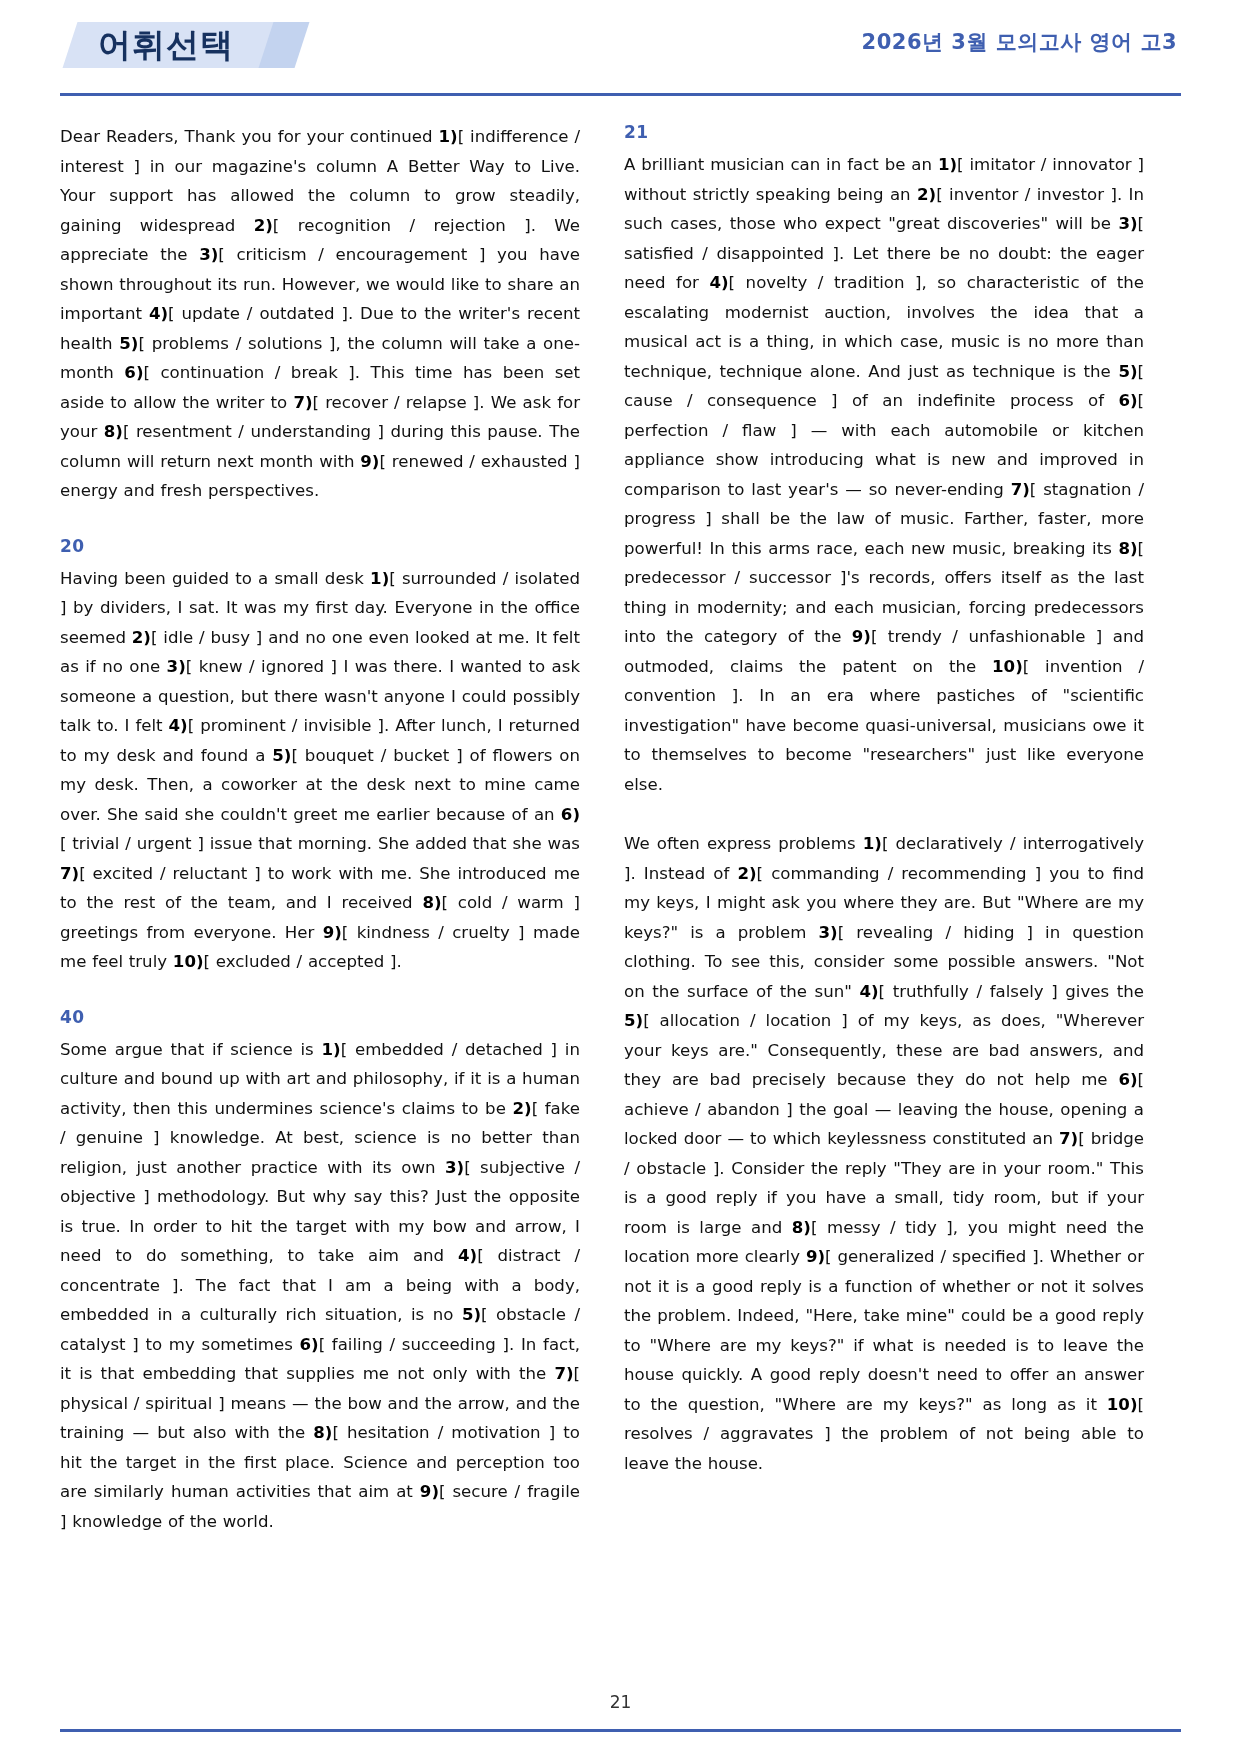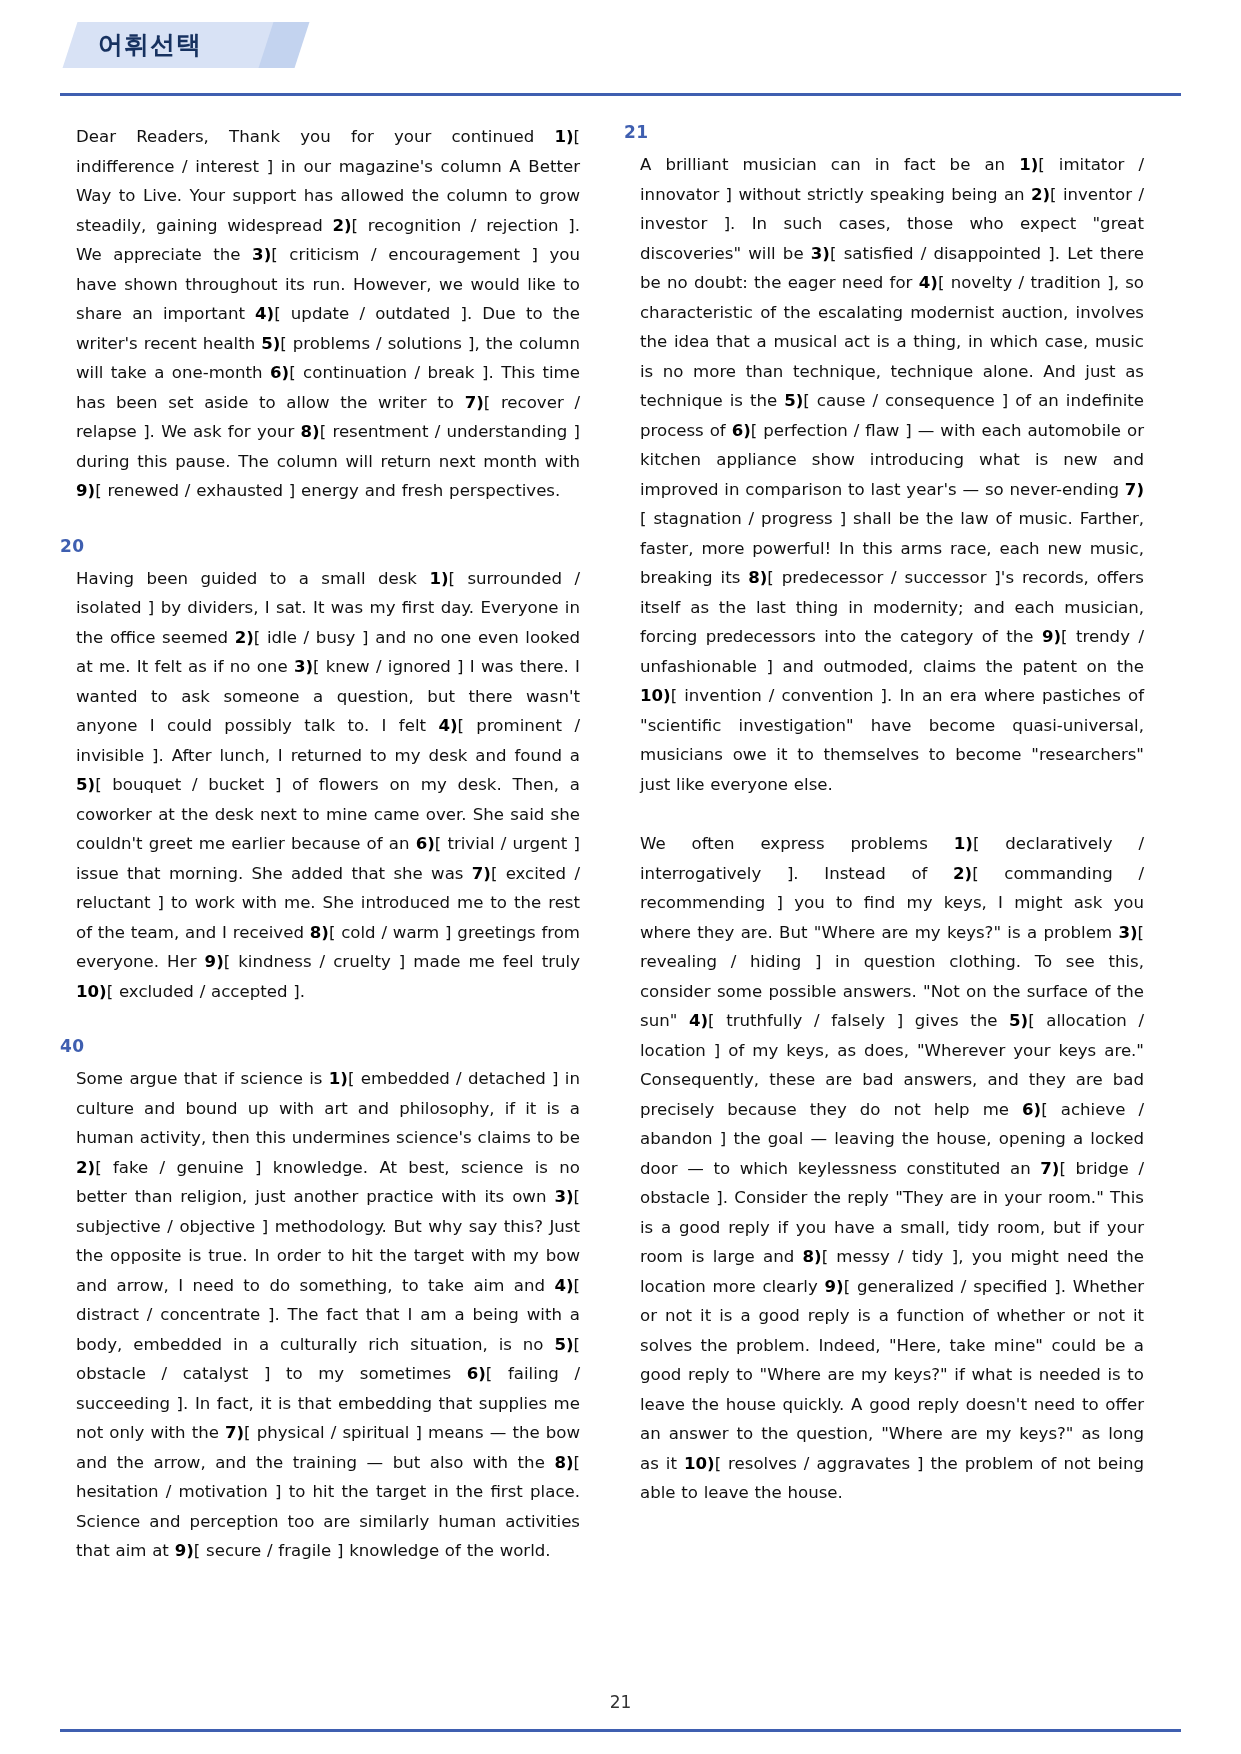--- a/index.html
+++ b/index.html
@@ -43,21 +43,21 @@
   .hdr-tag .skew-box2 {
     position: absolute;
     left: 196px; top: 0;
     width: 36px; height: 46px;
     background: #c3d3ef;
     transform: skewX(-18deg);
   }
   .hdr-tag .tag-text {
     position: absolute;
     left: 28px; top: 6px;
-    font-size: 25px;
+    font-size: 33px;
     font-weight: bold;
     color: #16315f;
     letter-spacing: 1px;
     line-height: 34px;
   }
   .hdr-right {
     position: absolute;
     right: 4px;
     top: 28px;
     font-size: 21px;
@@ -82,21 +82,21 @@
     color: #3f5fb0;
     margin: 0 0 8px 0;
     letter-spacing: 0.3px;
   }
   .passage {
     font-size: 16.6px;
     line-height: 29.5px;
     text-align: justify;
     text-justify: inter-word;
     color: #111111;
-    margin: 0 0 30px 16px;
+    margin: 0 0 30px 0;
     word-spacing: 0.5px;
   }
   .passage b {
     font-weight: bold;
     color: #000;
   }
   .block:last-child .passage { margin-bottom: 0; }
 
   
   .footer {
@@ -122,20 +122,21 @@
 <body>
 
 <div class="page">
 
   <div class="header">
     <div class="hdr-tag">
       <div class="skew-box"></div>
       <div class="skew-box2"></div>
       <div class="tag-text">어휘선택</div>
     </div>
+    <div class="hdr-right">2026년 3월 모의고사 영어 고3</div>
   </div>
 
   <div class="content">
 
     <div class="col">
       <div class="block">
         <div class="passage">Dear Readers, Thank you for your continued <b>1)</b>[ indifference / interest ] in our magazine's column A Better Way to Live. Your support has allowed the column to grow steadily, gaining widespread <b>2)</b>[ recognition / rejection ]. We appreciate the <b>3)</b>[ criticism / encouragement ] you have shown throughout its run. However, we would like to share an important <b>4)</b>[ update / outdated ]. Due to the writer's recent health <b>5)</b>[ problems / solutions ], the column will take a one-month <b>6)</b>[ continuation / break ]. This time has been set aside to allow the writer to <b>7)</b>[ recover / relapse ]. We ask for your <b>8)</b>[ resentment / understanding ] during this pause. The column will return next month with <b>9)</b>[ renewed / exhausted ] energy and fresh perspectives.</div>
       </div>
       <div class="block">
         <div class="qnum">20</div>

